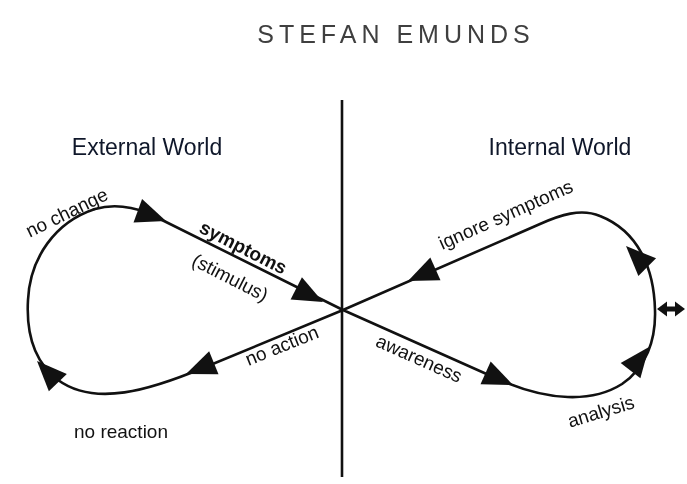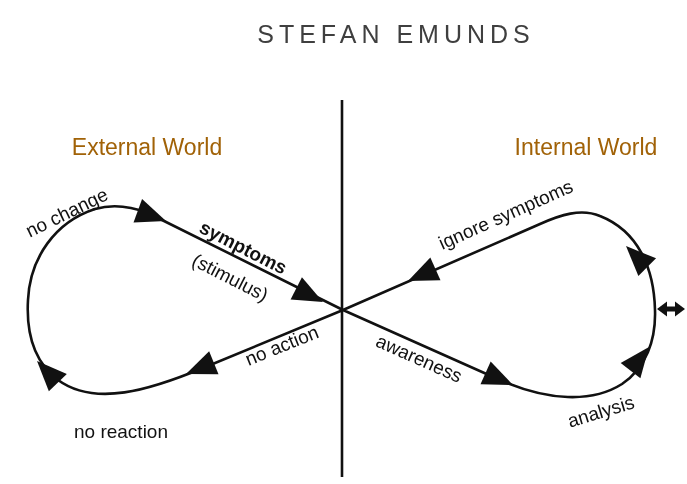--- a/index.html
+++ b/index.html
@@ -11,24 +11,24 @@
     font-family:"Liberation Sans","DejaVu Sans",sans-serif;
   }
   #title{
     position:absolute;left:396px;top:34px;
     transform:translate(-50%,-50%);
     font-size:25px;letter-spacing:5px;color:#3f3f3f;
     white-space:nowrap;font-weight:400;
   }
   .header{
     position:absolute;transform:translate(-50%,-50%);
-    font-size:23px;color:#a16207;white-space:nowrap;font-weight:400;
+    font-size:23px;color:#0f172a;white-space:nowrap;font-weight:400;
   }
   #header-left{left:147px;top:147px;}
-  #header-right{left:586px;top:147px;}
+  #header-right{left:560px;top:147px;}
   .label{
     position:absolute;color:#111111;font-size:19px;white-space:nowrap;
     transform:translate(-50%,-50%) rotate(var(--r,0deg));
   }
   #lbl-no-change{left:67px;top:213px;--r:-26deg;}
   #lbl-symptoms{left:243px;top:248px;--r:27deg;font-weight:700;}
   #lbl-stimulus{left:230px;top:278px;--r:27deg;}
   #lbl-no-action{left:282px;top:346px;--r:-22deg;}
   #lbl-no-reaction{left:121px;top:432px;}
   #lbl-ignore-symptoms{left:506px;top:215px;--r:-24deg;}

